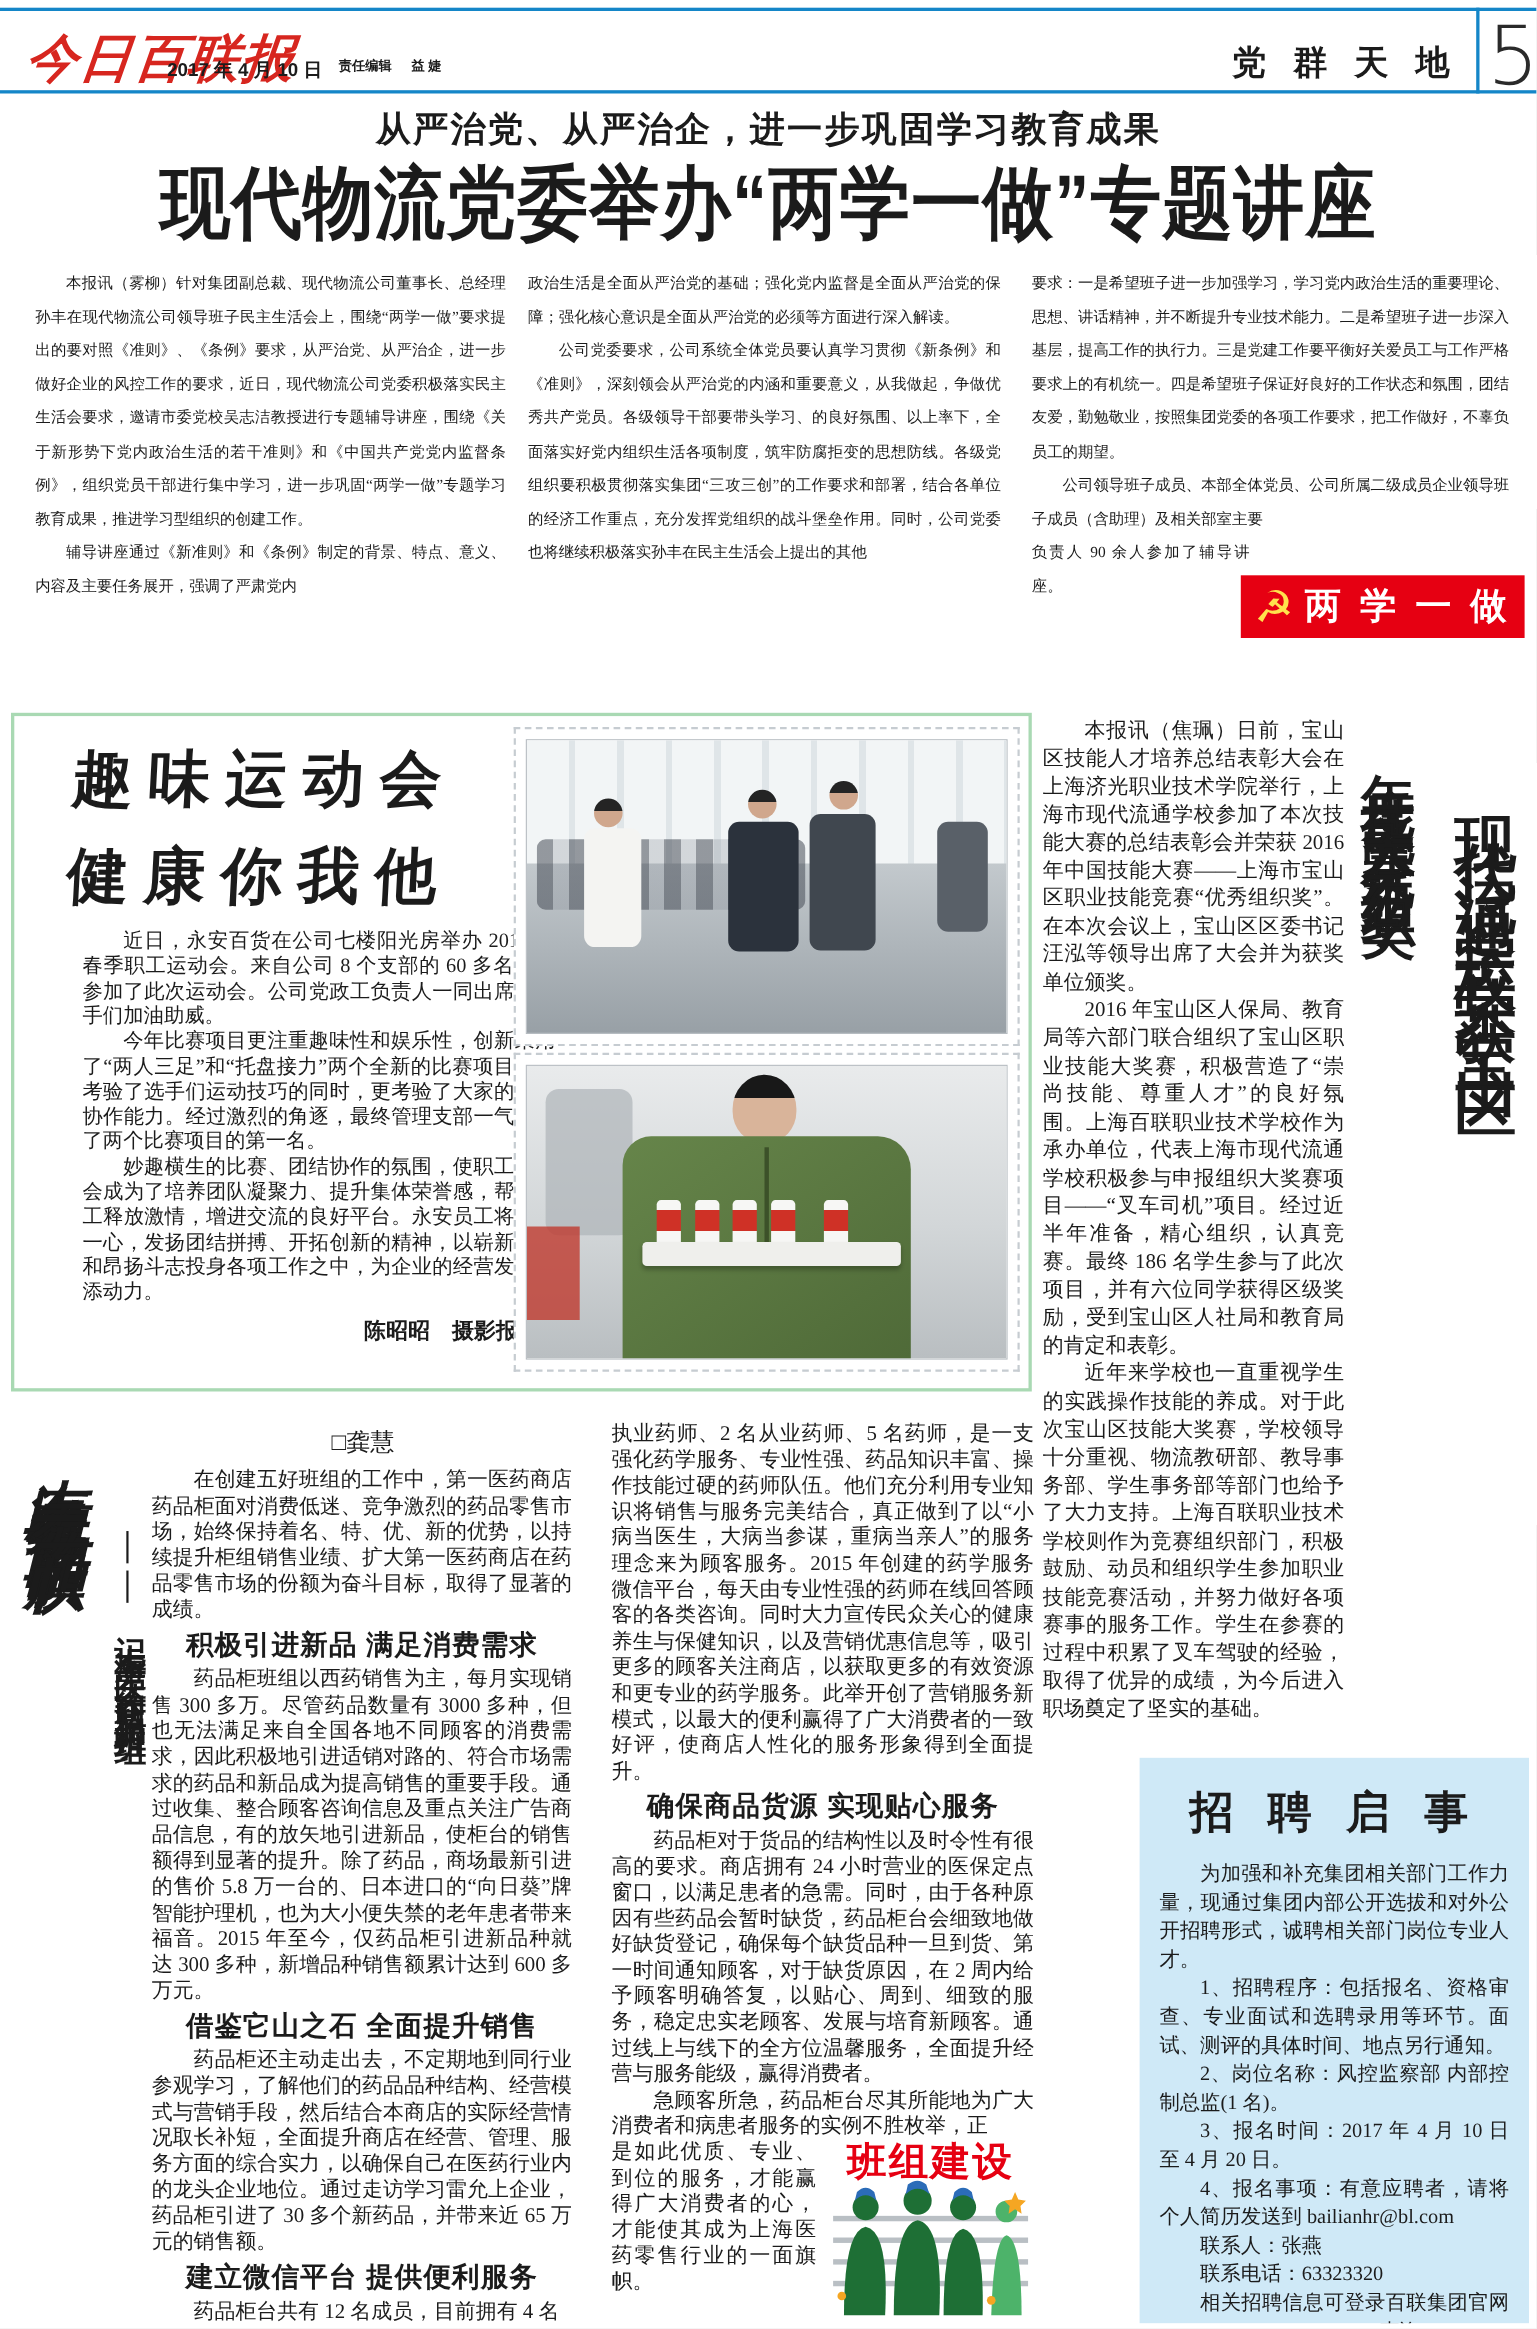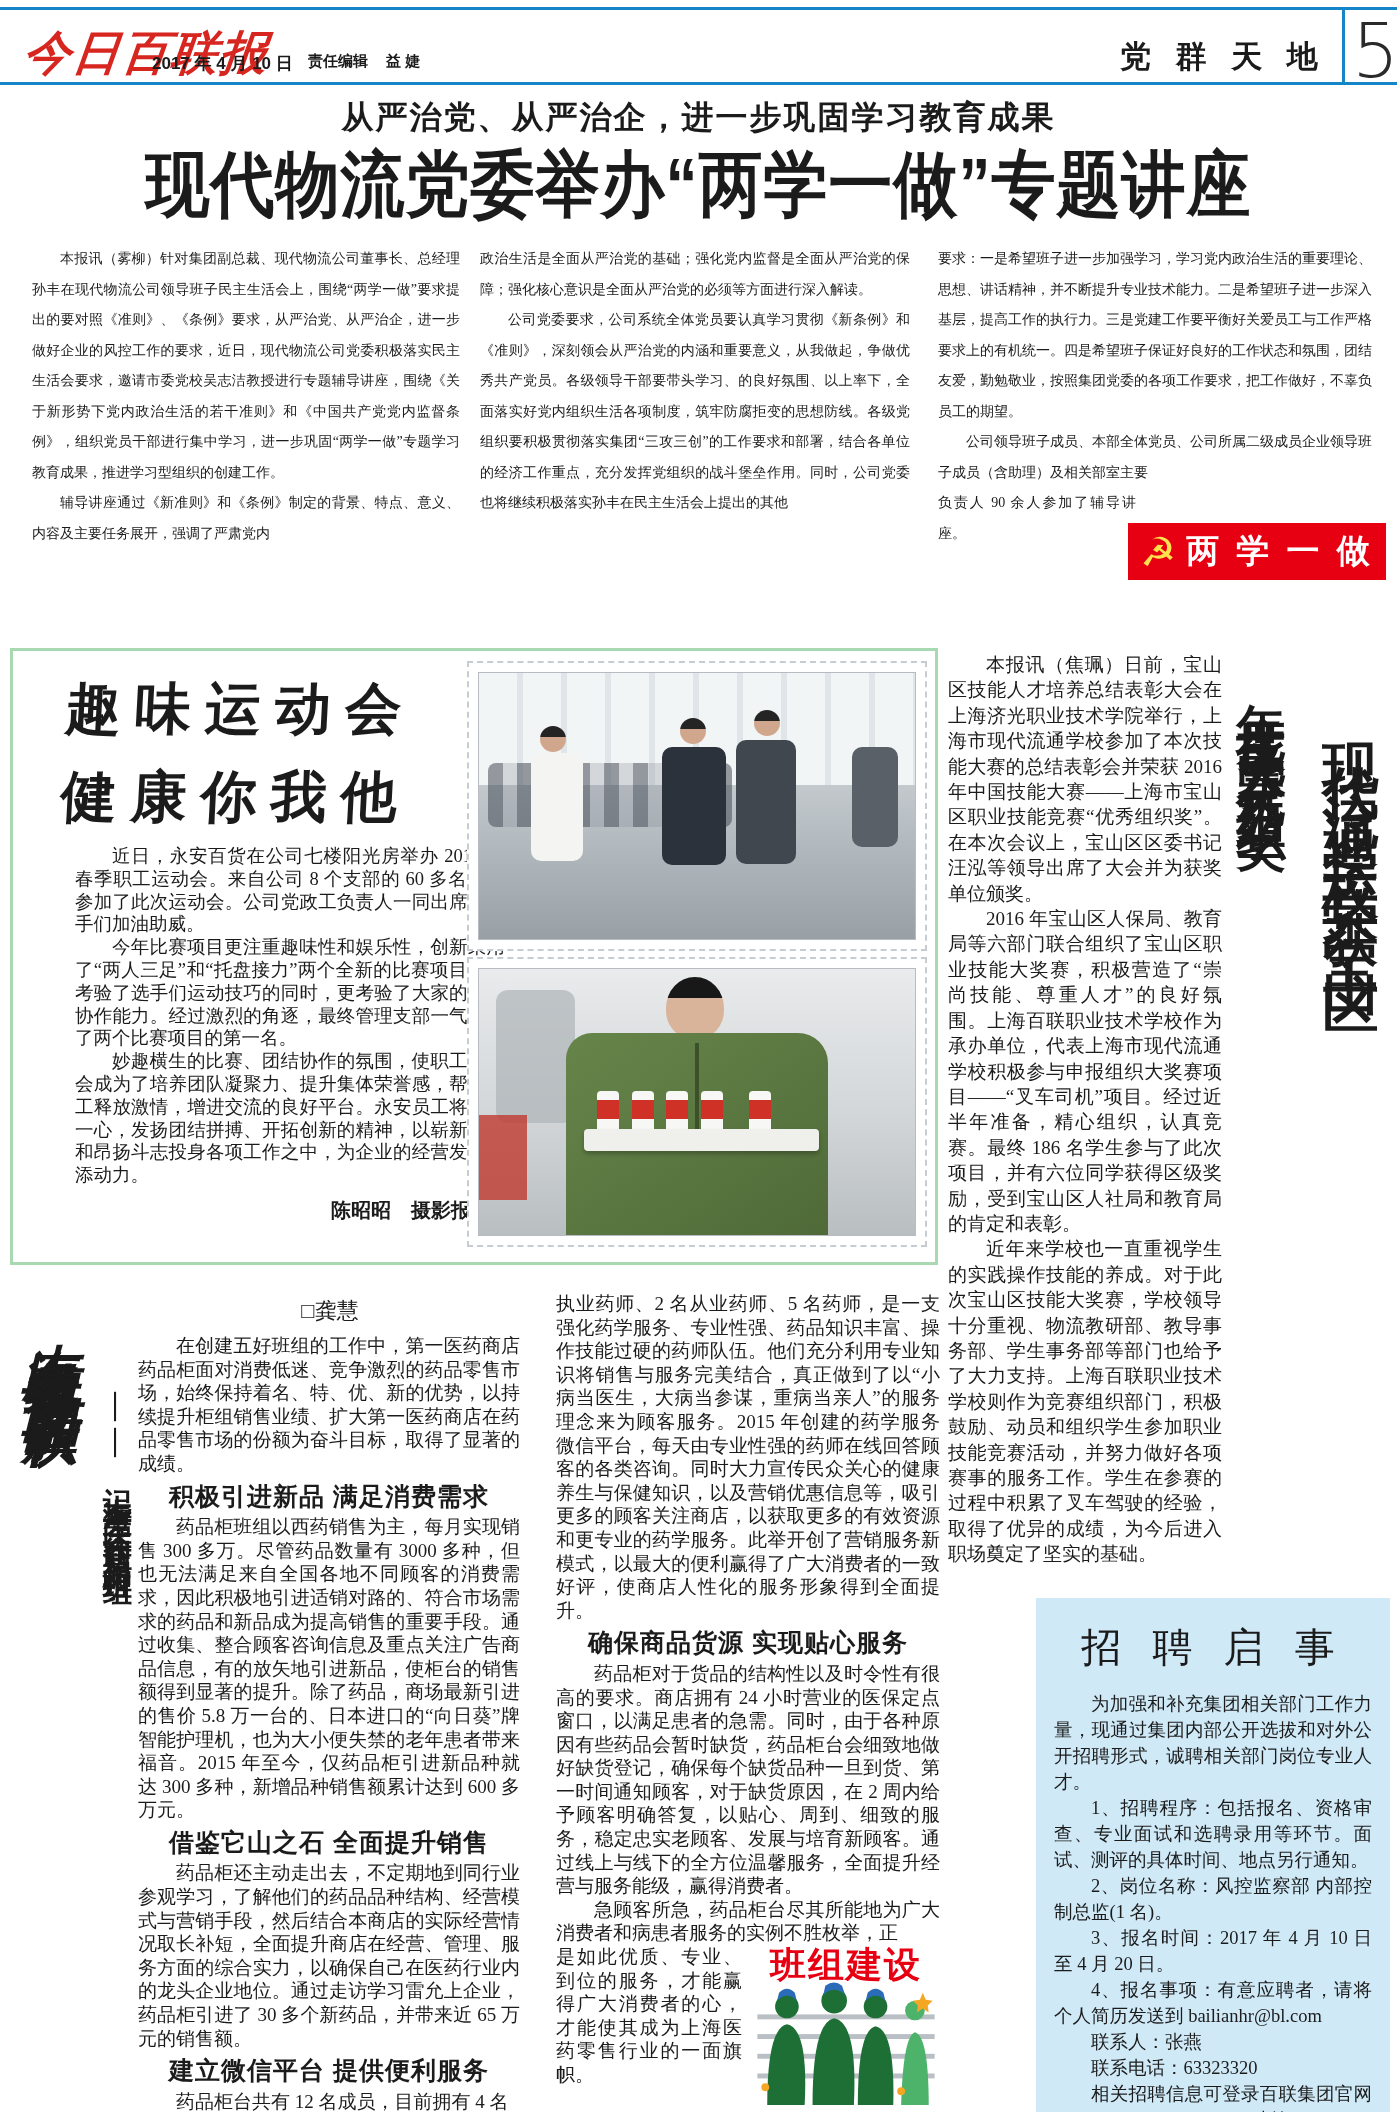--- a/index.html
+++ b/index.html
@@ -8,21 +8,21 @@
           font-family:"Liberation Serif","DejaVu Serif",serif; color:#1b1b1b; overflow:hidden; }
 
   
   .rule-top { position:absolute; left:0; top:7px; width:1397px; height:3px; background:#1486c8; }
   .rule-head { position:absolute; left:0; top:82px; width:1397px; height:3px; background:#1486c8; }
   .vrule { position:absolute; left:1342px; top:7px; width:3px; height:78px; background:#1486c8; }
   .logo { position:absolute; left:24px; top:22px; font-size:47px; font-weight:bold; font-style:italic;
           color:#d7261f; letter-spacing:2px; transform:skewX(-6deg); }
   .mh-date { position:absolute; left:152px; top:52px; font-size:17px; font-weight:bold;
              font-family:"Liberation Sans",sans-serif; }
-  .mh-editor { position:absolute; left:308px; top:52px; font-size:15px; font-weight:bold;
+  .mh-editor { position:absolute; left:308px; top:52px; font-size:12px; font-weight:bold;
                font-family:"Liberation Sans",sans-serif; }
   .mh-editor span + span { margin-left:18px; }
   .section-title { position:absolute; left:1120px; top:36px; font-size:31px; font-weight:bold;
                    letter-spacing:8px; font-family:"Liberation Sans",sans-serif; }
   .page-num { position:absolute; left:1352px; top:8px; font-size:74px; font-weight:200;
               font-family:"DejaVu Sans",sans-serif; color:#2a2a2a; }
 
   
   .kicker { position:absolute; left:0; top:96px; width:1397px; text-align:center; font-size:32px;
             font-weight:bold; font-family:"Liberation Sans",sans-serif; letter-spacing:2px; }
@@ -103,21 +103,21 @@
   .ph-col h3 { font-family:"Liberation Sans",sans-serif; font-size:25px; font-weight:900;
                text-align:center; margin:9px 0 7px; letter-spacing:1px; }
   .team-badge { float:right; width:188px; margin:8px 0 0 10px; }
   .tb-label { color:#e60012; font-family:"Liberation Sans",sans-serif; font-weight:900; font-size:36px;
               letter-spacing:2px; text-align:center; }
   .tb-svg { display:block; width:188px; height:128px; }
 
   
   .recruit-box { position:absolute; left:1036px; top:1598px; width:354px; height:514px; background:#cfe9f7;
                  padding:14px 18px; overflow:hidden; }
-  .recruit-title { text-align:center; font-family:"Liberation Sans",sans-serif; font-weight:400;
+  .recruit-title { text-align:center; font-family:"Liberation Sans",sans-serif; font-weight:700;
                    font-size:40px; letter-spacing:10px; margin:8px 0 16px; }
   .recruit-box p { font-size:18.5px; line-height:26px; text-align:justify; text-indent:2em; }
 </style>
 </head>
 <body>
 
 <div id="page">
 
   <header>
     <div class="rule-top"></div>

